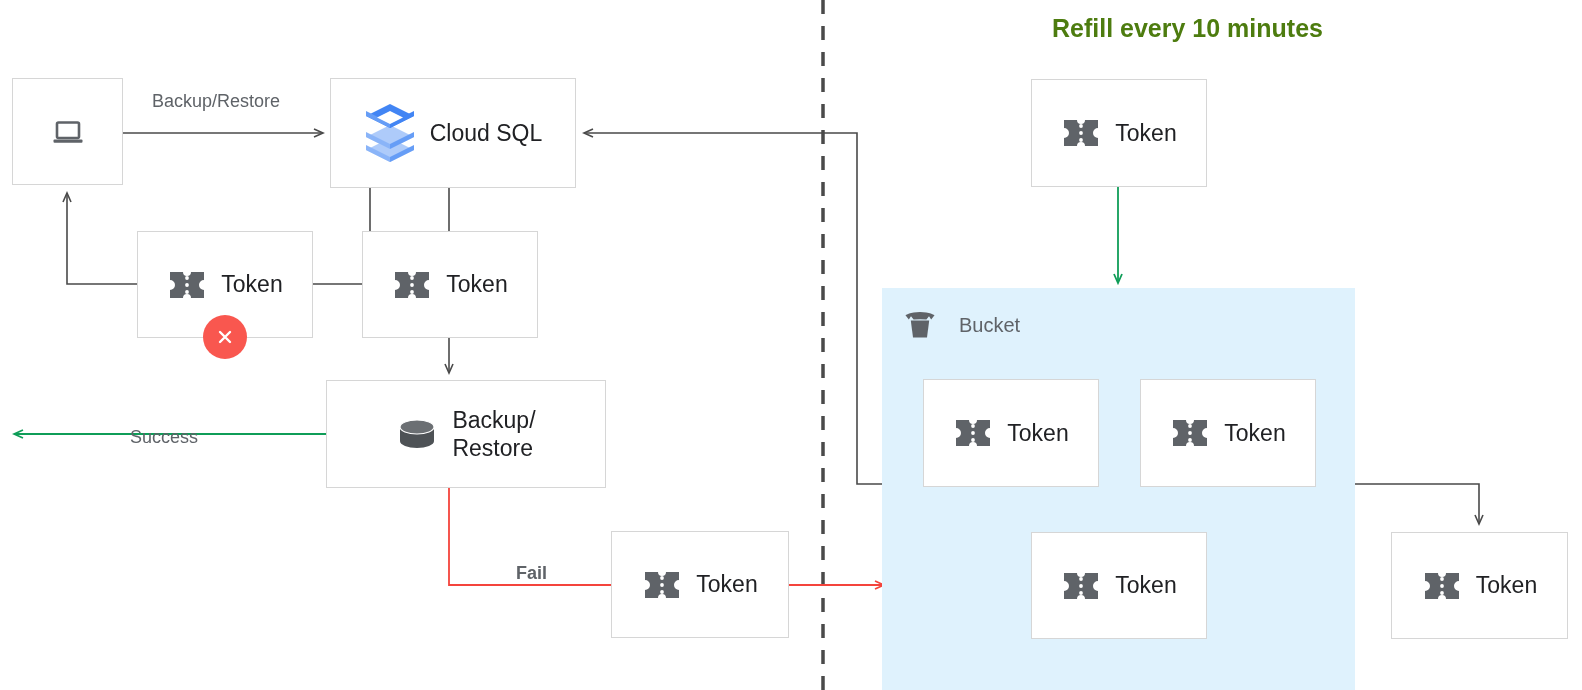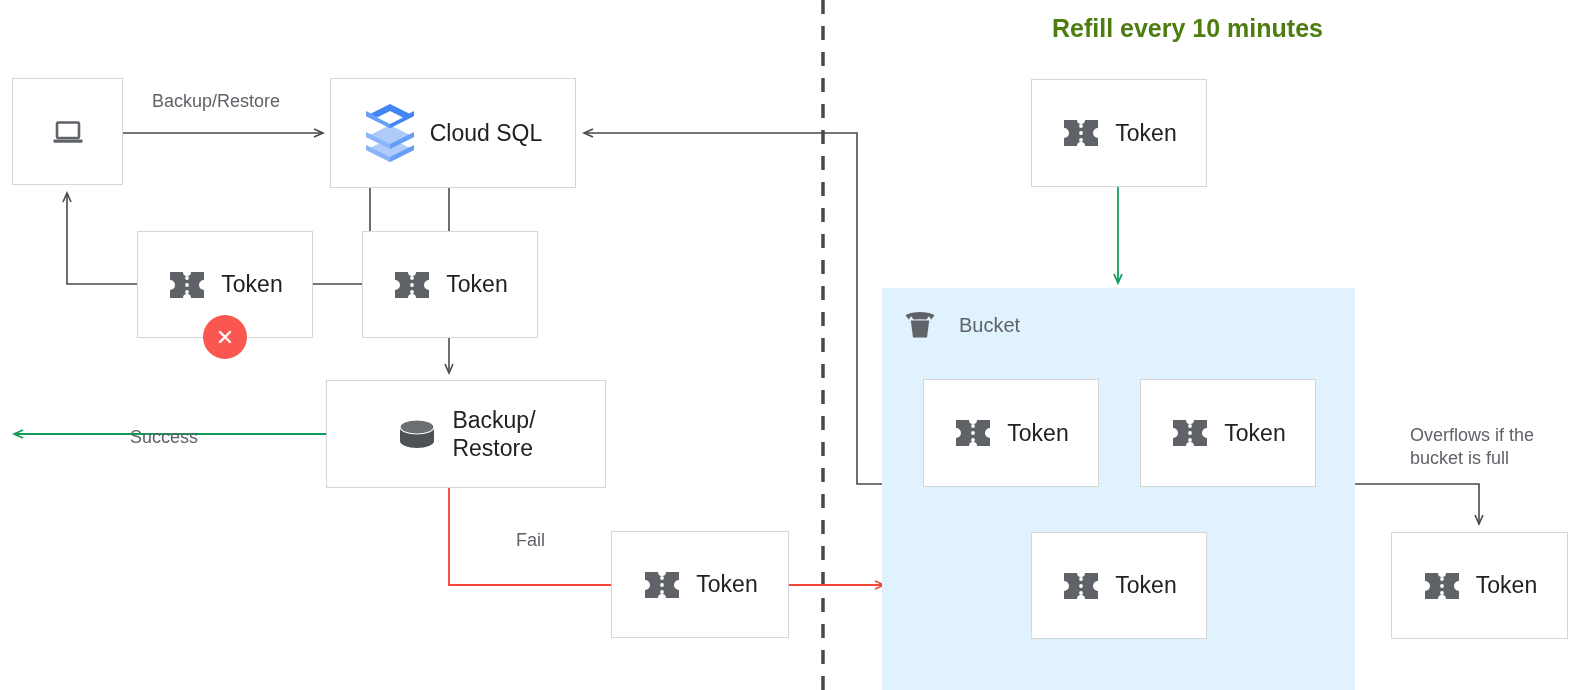--- a/index.html
+++ b/index.html
@@ -337,18 +337,16 @@
       <span class="node-label">Token</span>
     </div>
   </div>
 
   <div class="diagram-title" style="left:1052px; top:14px;">Refill every 10 minutes</div>
 
   <div class="edge-label" style="left:152px; top:90px;">Backup/Restore</div>
 
   <div class="edge-label" style="left:130px; top:426px;">Success</div>
 
-  <div class="edge-label" style="left:516px; top:529px;">Fail</div>
-
-  <div class="edge-label" style="left:1410px; top:424px;">Overflows if the
-bucket is full</div>
+  <div class="edge-label" style="left:516px; top:562px;font-weight:bold;">Fail</div>
+
 
 </div>
 
 </body></html>

